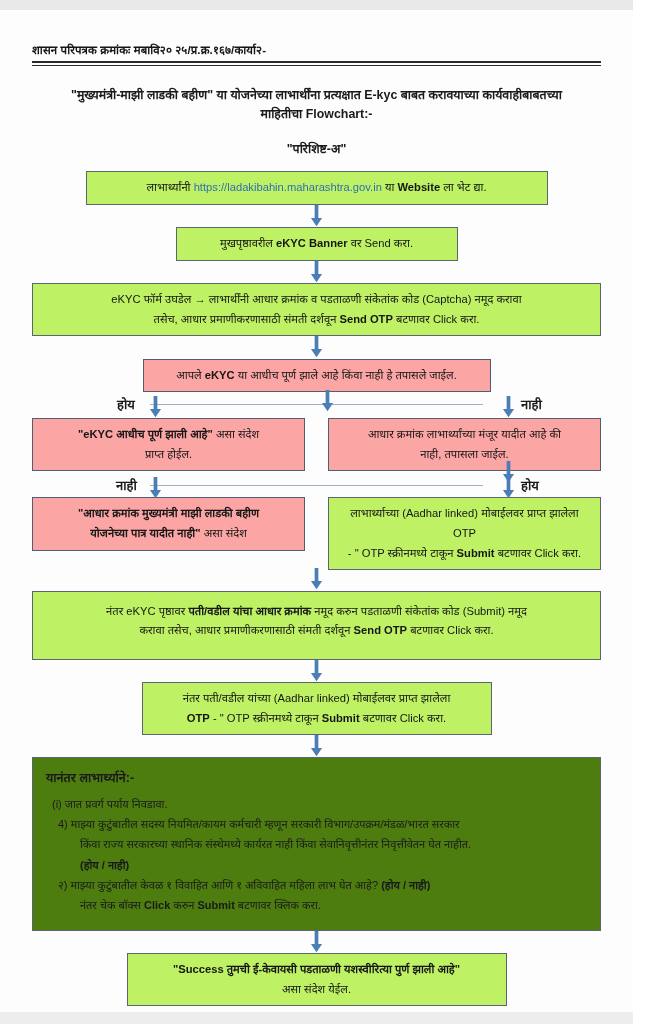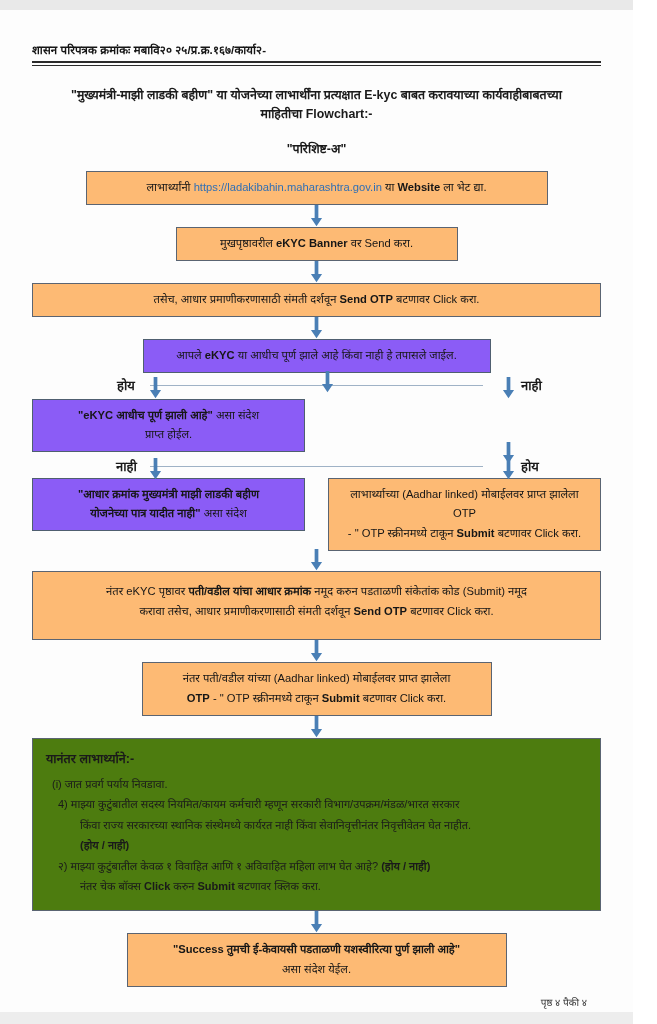--- a/index.html
+++ b/index.html
@@ -71,29 +71,29 @@
     margin-top:14px;
     position:relative;
   }
   .row{
     display:flex;
     justify-content:center;
   }
   .box{
     box-sizing:border-box;
     border:1px solid #5a6472;
-    background:#fdba74;
+    background:#bef264;
     text-align:center;
     font-size:11.2px;
     line-height:1.75;
     padding:6px 10px;
     color:#161616;
   }
   .box.shaded{
-    background:#8b5cf6;
+    background:#fca5a5;
     border:1px solid #4f5f70;
     text-align:center;
   }
   .box.tallpad{ padding:10px 12px 18px; }
   b, strong{font-weight:bold;}
   .link{ color:#2f6fb5; }
 
   
   .arrow{
     width:13px;
@@ -200,20 +200,21 @@
     </div>
 
     <div class="arrow-wrap">
       <svg class="arrow" viewBox="0 0 14 24">
         <polygon points="5,0 9,0 9,14 13,14 7,23 1,14 5,14" fill="#4a7fb5"></polygon>
       </svg>
     </div>
 
     <div class="row">
       <div class="box" style="width:100%;">
+        <div>eKYC फॉर्म उघडेल → लाभार्थींनी आधार क्रमांक व  पडताळणी संकेतांक कोड (Captcha) नमूद करावा</div>
         <div><span>तसेच, आधार प्रमाणीकरणासाठी संमती दर्शवून </span><b>Send OTP</b><span> बटणावर Click करा.</span></div>
       </div>
     </div>
 
     <div class="arrow-wrap">
       <svg class="arrow" viewBox="0 0 14 24">
         <polygon points="5,0 9,0 9,14 13,14 7,23 1,14 5,14" fill="#4a7fb5"></polygon>
       </svg>
     </div>
 
@@ -236,20 +237,26 @@
         <polygon points="5,0 9,0 9,14 13,14 7,23 1,14 5,14" fill="#4a7fb5"></polygon>
       </svg>
       <span class="label" style="left:489px;">नाही</span>
     </div>
 
     <div class="cols">
       <div class="col">
         <div class="box shaded">
           <div><b>"eKYC आधीच पूर्ण झाली आहे"</b><span> असा संदेश</span></div>
           <div>प्राप्त होईल.</div>
+        </div>
+      </div>
+      <div class="col">
+        <div class="box shaded">
+          <div>आधार क्रमांक लाभार्थ्यांच्या मंजूर यादीत आहे की</div>
+          <div>नाही, तपासला जाईल.</div>
         </div>
       </div>
     </div>
 
     <div class="split">
       <div class="hline" style="left:118px; right:118px; top:14px;"></div>
       <svg class="arr" style="left:470px; top:-10px;" viewBox="0 0 14 24">
         <polygon points="5,0 9,0 9,14 13,14 7,23 1,14 5,14" fill="#4a7fb5"></polygon>
       </svg>
       <span class="label" style="left:84px; top:5px;">नाही</span>

